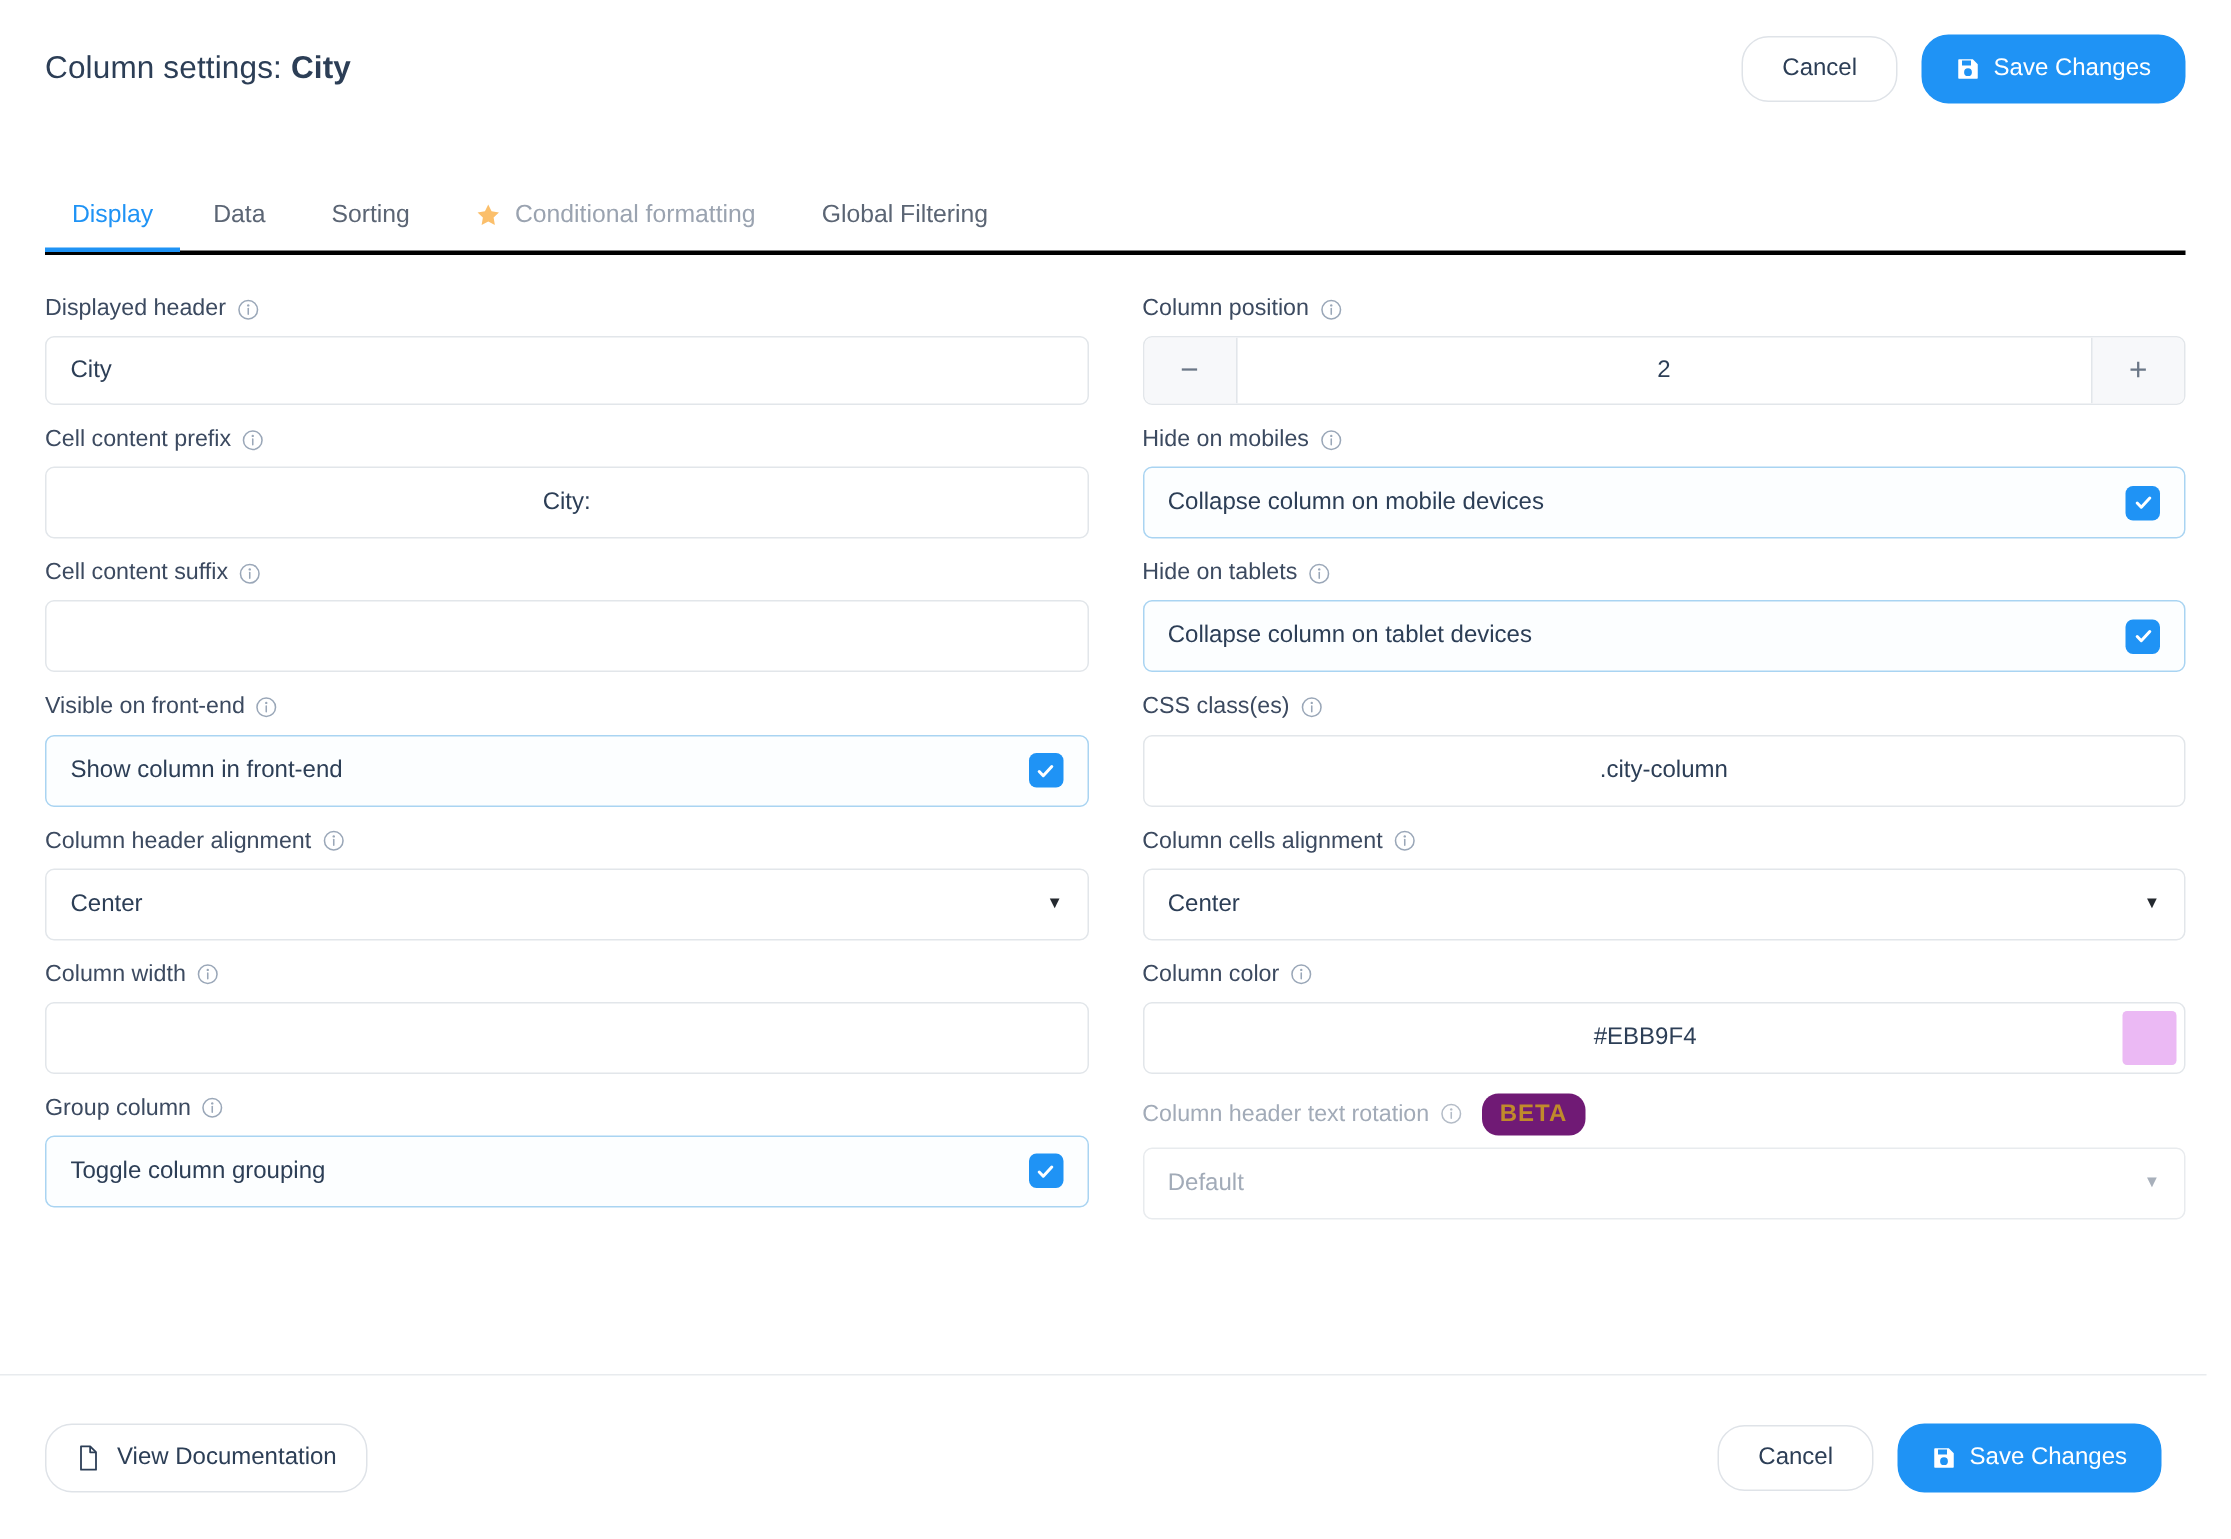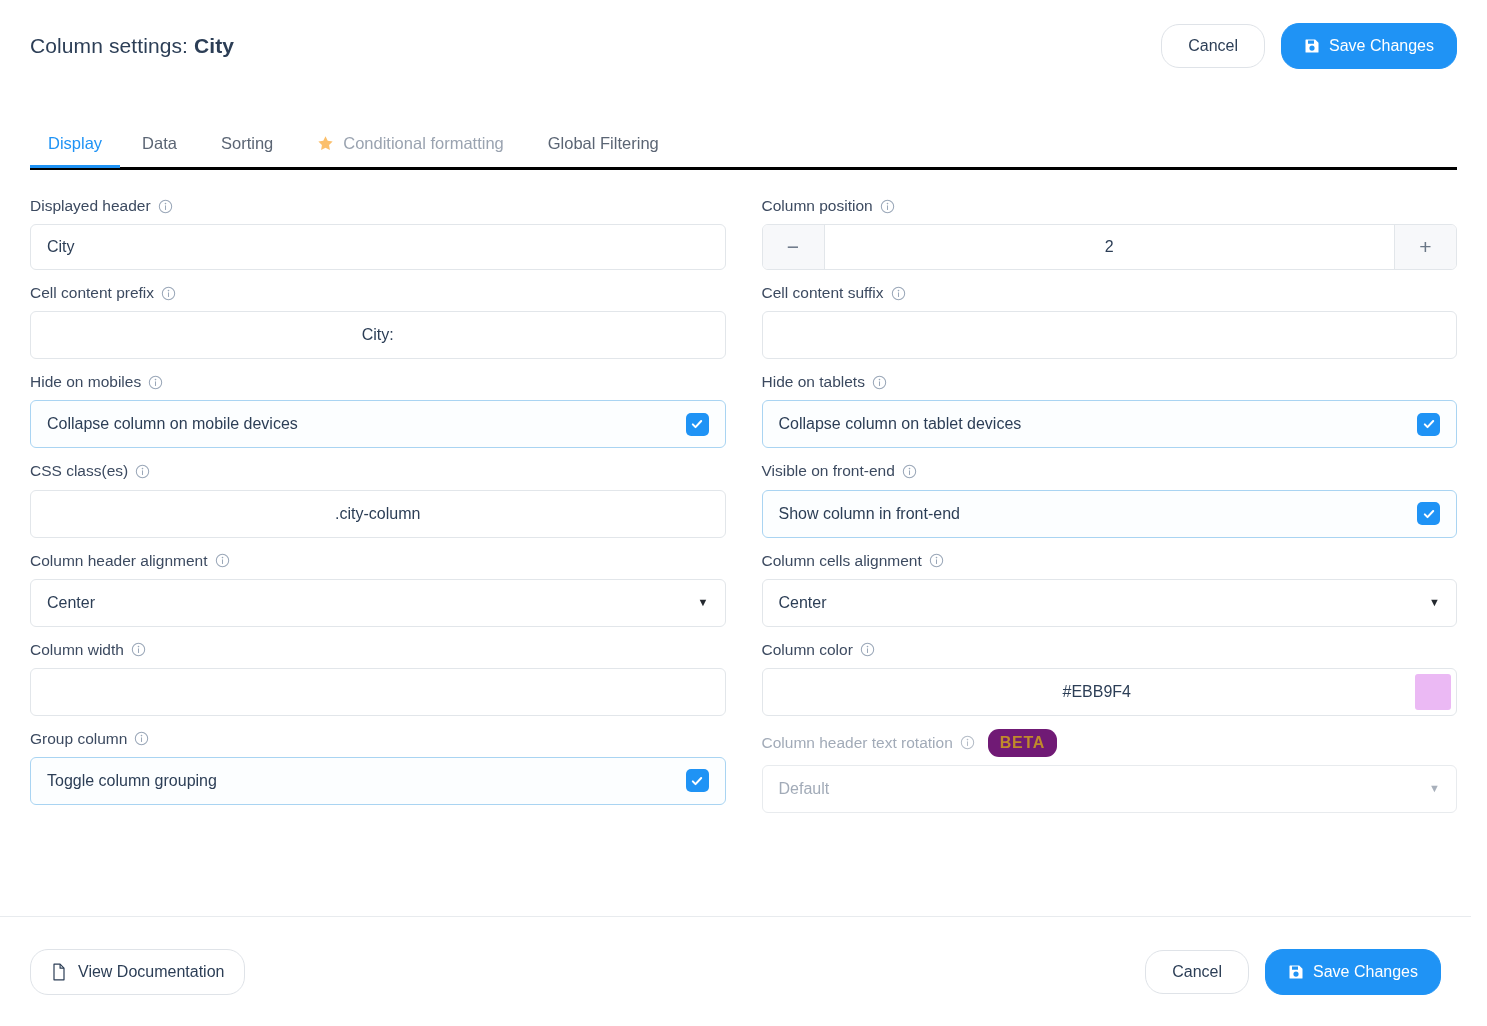--- a/index.html
+++ b/index.html
@@ -208,36 +208,20 @@
           </svg>
         </span>
       </div>
       <div class="control tall">
         <span class="val">City:</span>
       </div>
     </div>
 
     <div class="field">
       <div class="flabel">
-        <span>Cell content suffix</span>
-        <span class="ico info-icon">
-          <svg width="15" height="15" viewBox="0 0 16 16" fill="none" stroke="#9aa7b8" stroke-width="1.1">
-            <circle cx="8" cy="8" r="6.6"></circle>
-            <path d="M8 7.1v4.1" stroke-linecap="round"></path>
-              <circle cx="8" cy="4.9" r=".85" fill="#9aa7b8" stroke="none"></circle>
-          </svg>
-        </span>
-      </div>
-      <div class="control tall">
-        <span class="val"></span>
-      </div>
-    </div>
-
-    <div class="field">
-      <div class="flabel">
         <span>Hide on mobiles</span>
         <span class="ico info-icon">
           <svg width="15" height="15" viewBox="0 0 16 16" fill="none" stroke="#9aa7b8" stroke-width="1.1">
             <circle cx="8" cy="8" r="6.6"></circle>
             <path d="M8 7.1v4.1" stroke-linecap="round"></path>
               <circle cx="8" cy="4.9" r=".85" fill="#9aa7b8" stroke="none"></circle>
           </svg>
         </span>
       </div>
       <div class="control checkrow">
@@ -245,20 +229,36 @@
         <span class="checkbox">
           <svg width="14" height="14" viewBox="0 0 16 16" fill="none" stroke="#ffffff" stroke-width="2.3" stroke-linecap="round" stroke-linejoin="round">
             <path d="M3.2 8.4l3.1 3.2 6.5-7"></path>
           </svg>
         </span>
       </div>
     </div>
 
     <div class="field">
       <div class="flabel">
+        <span>Cell content suffix</span>
+        <span class="ico info-icon">
+          <svg width="15" height="15" viewBox="0 0 16 16" fill="none" stroke="#9aa7b8" stroke-width="1.1">
+            <circle cx="8" cy="8" r="6.6"></circle>
+            <path d="M8 7.1v4.1" stroke-linecap="round"></path>
+              <circle cx="8" cy="4.9" r=".85" fill="#9aa7b8" stroke="none"></circle>
+          </svg>
+        </span>
+      </div>
+      <div class="control tall">
+        <span class="val"></span>
+      </div>
+    </div>
+
+    <div class="field">
+      <div class="flabel">
         <span>Hide on tablets</span>
         <span class="ico info-icon">
           <svg width="15" height="15" viewBox="0 0 16 16" fill="none" stroke="#9aa7b8" stroke-width="1.1">
             <circle cx="8" cy="8" r="6.6"></circle>
             <path d="M8 7.1v4.1" stroke-linecap="round"></path>
               <circle cx="8" cy="4.9" r=".85" fill="#9aa7b8" stroke="none"></circle>
           </svg>
         </span>
       </div>
       <div class="control checkrow">
@@ -266,52 +266,52 @@
         <span class="checkbox">
           <svg width="14" height="14" viewBox="0 0 16 16" fill="none" stroke="#ffffff" stroke-width="2.3" stroke-linecap="round" stroke-linejoin="round">
             <path d="M3.2 8.4l3.1 3.2 6.5-7"></path>
           </svg>
         </span>
       </div>
     </div>
 
     <div class="field">
       <div class="flabel">
-        <span>CSS class(es)</span>
-        <span class="ico info-icon">
-          <svg width="15" height="15" viewBox="0 0 16 16" fill="none" stroke="#9aa7b8" stroke-width="1.1">
-            <circle cx="8" cy="8" r="6.6"></circle>
-            <path d="M8 7.1v4.1" stroke-linecap="round"></path>
-              <circle cx="8" cy="4.9" r=".85" fill="#9aa7b8" stroke="none"></circle>
-          </svg>
-        </span>
-      </div>
-      <div class="control tall">
-        <span class="val">.city-column</span>
-      </div>
-    </div>
-
-    <div class="field">
-      <div class="flabel">
         <span>Visible on front-end</span>
         <span class="ico info-icon">
           <svg width="15" height="15" viewBox="0 0 16 16" fill="none" stroke="#9aa7b8" stroke-width="1.1">
             <circle cx="8" cy="8" r="6.6"></circle>
             <path d="M8 7.1v4.1" stroke-linecap="round"></path>
               <circle cx="8" cy="4.9" r=".85" fill="#9aa7b8" stroke="none"></circle>
           </svg>
         </span>
       </div>
       <div class="control checkrow">
         <span>Show column in front-end</span>
         <span class="checkbox">
           <svg width="14" height="14" viewBox="0 0 16 16" fill="none" stroke="#ffffff" stroke-width="2.3" stroke-linecap="round" stroke-linejoin="round">
             <path d="M3.2 8.4l3.1 3.2 6.5-7"></path>
           </svg>
         </span>
+      </div>
+    </div>
+
+    <div class="field">
+      <div class="flabel">
+        <span>CSS class(es)</span>
+        <span class="ico info-icon">
+          <svg width="15" height="15" viewBox="0 0 16 16" fill="none" stroke="#9aa7b8" stroke-width="1.1">
+            <circle cx="8" cy="8" r="6.6"></circle>
+            <path d="M8 7.1v4.1" stroke-linecap="round"></path>
+              <circle cx="8" cy="4.9" r=".85" fill="#9aa7b8" stroke="none"></circle>
+          </svg>
+        </span>
+      </div>
+      <div class="control tall">
+        <span class="val">.city-column</span>
       </div>
     </div>
 
     <div class="field">
       <div class="flabel">
         <span>Column header alignment</span>
         <span class="ico info-icon">
           <svg width="15" height="15" viewBox="0 0 16 16" fill="none" stroke="#9aa7b8" stroke-width="1.1">
             <circle cx="8" cy="8" r="6.6"></circle>
             <path d="M8 7.1v4.1" stroke-linecap="round"></path>

